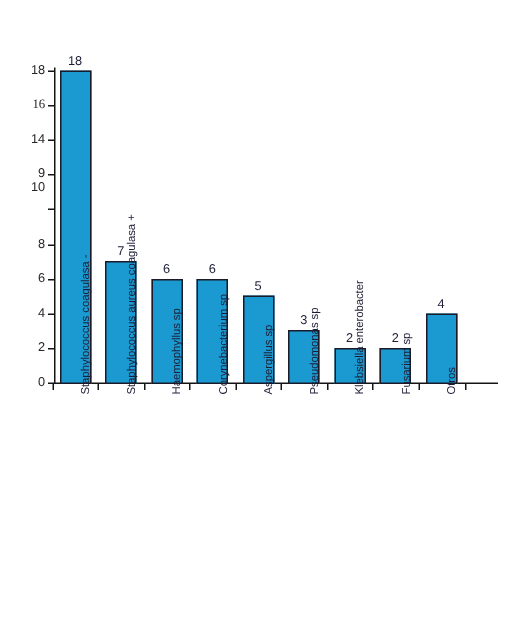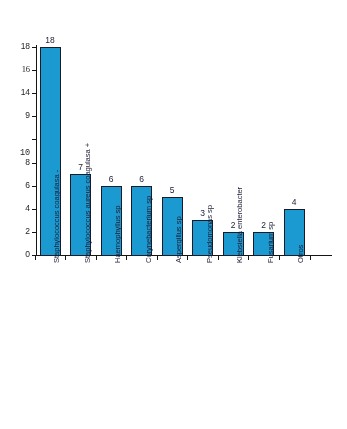--- a/index.html
+++ b/index.html
@@ -139,21 +139,21 @@
         </div>
         <div class="ytick" style="top: 185.667px;"></div>
         <div class="ylabel-wrap" style="top: 180.667px;">
           <div class="ylabel">6</div>
         </div>
         <div class="ytick" style="top: 162.556px;"></div>
         <div class="ylabel-wrap" style="top: 157.556px;">
           <div class="ylabel">8</div>
         </div>
         <div class="ytick" style="top: 139.444px;"></div>
-        <div class="ylabel-wrap" style="top: 149px; font-family: Liberation Mono, monospace;">
+        <div class="ylabel-wrap" style="top: 120px;">
           <div class="ylabel">10</div>
         </div>
         <div class="ytick" style="top: 116.333px;"></div>
         <div class="ylabel-wrap" style="top: 111.333px;">
           <div class="ylabel">9</div>
         </div>
         <div class="ytick" style="top: 93.2222px;"></div>
         <div class="ylabel-wrap" style="top: 88.2222px;">
           <div class="ylabel">14</div>
         </div>

